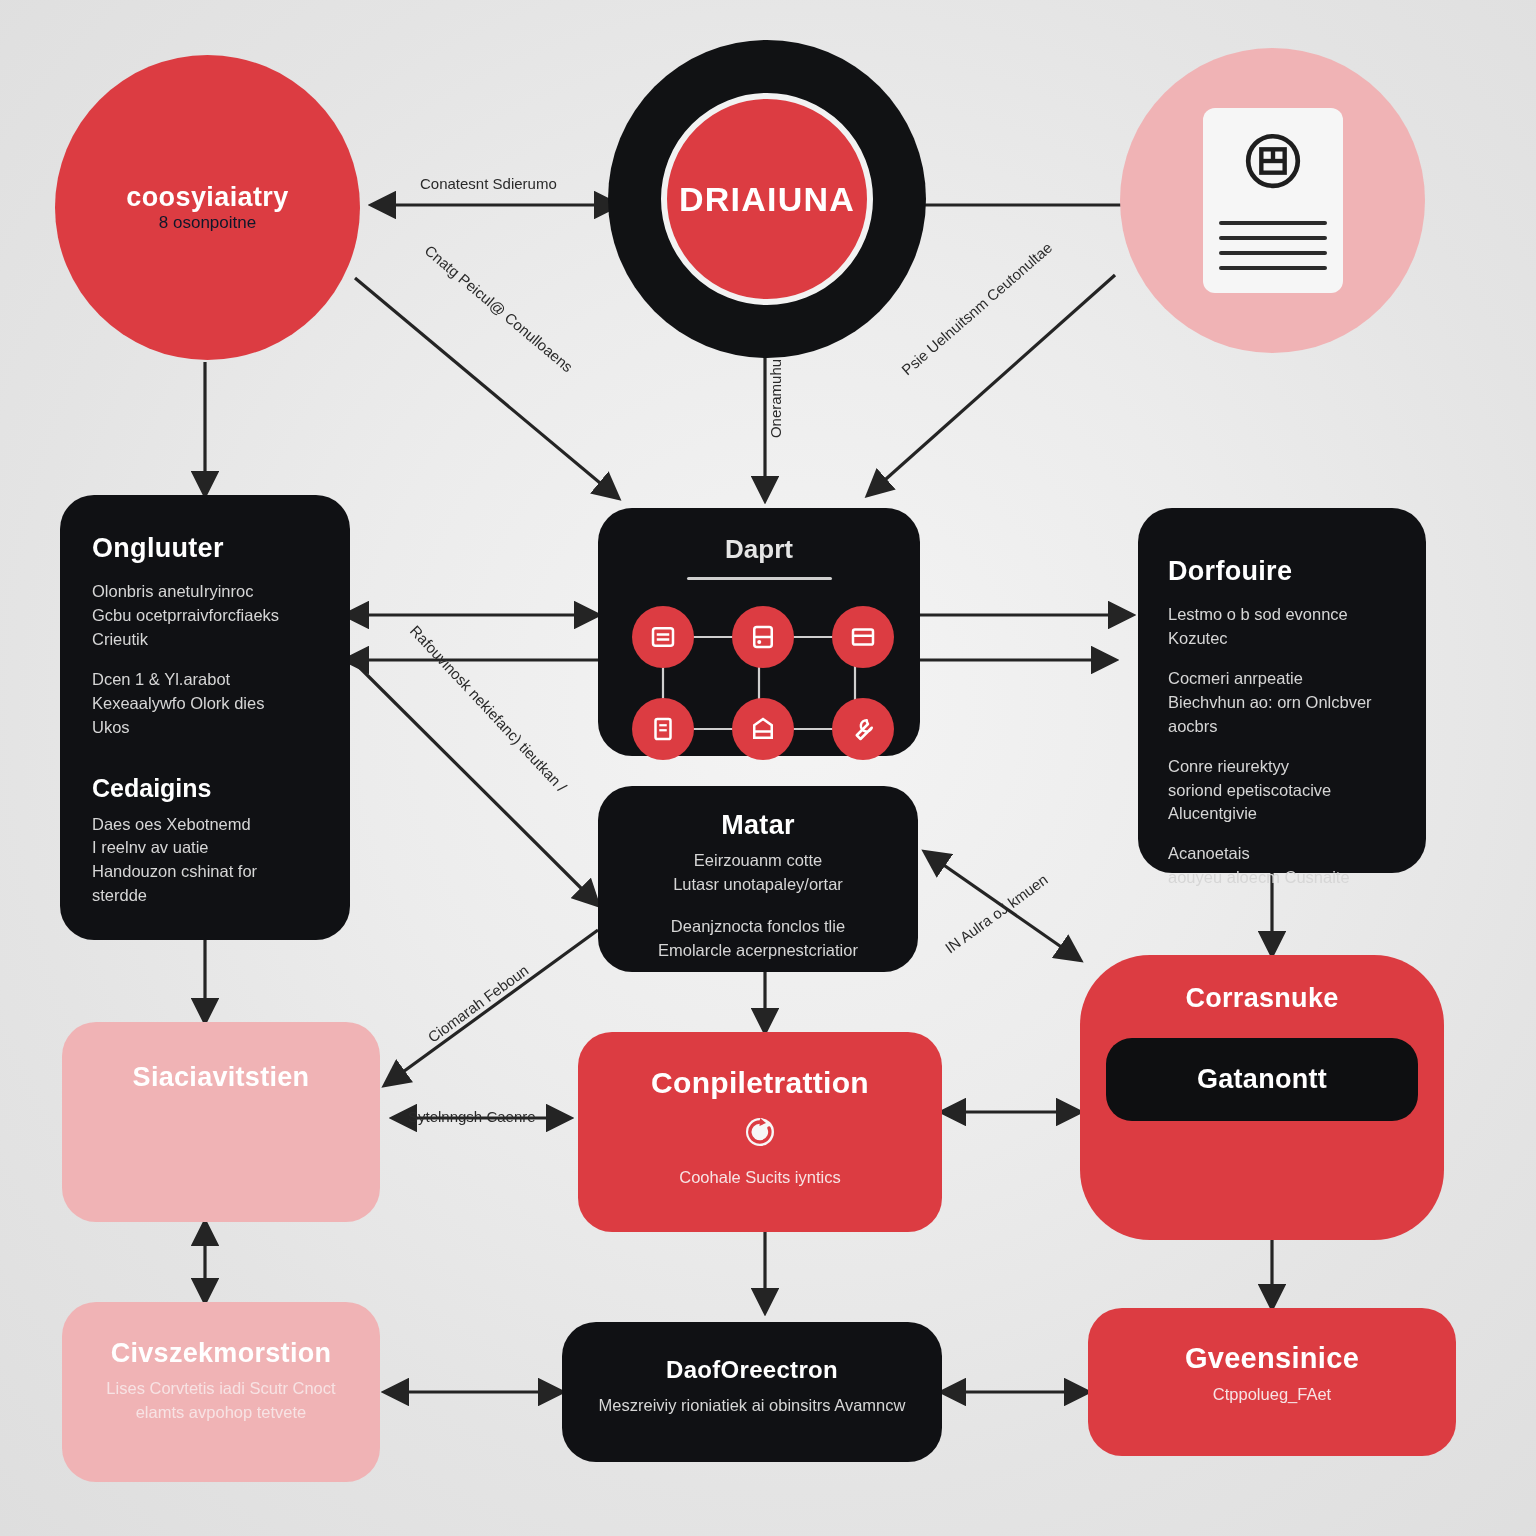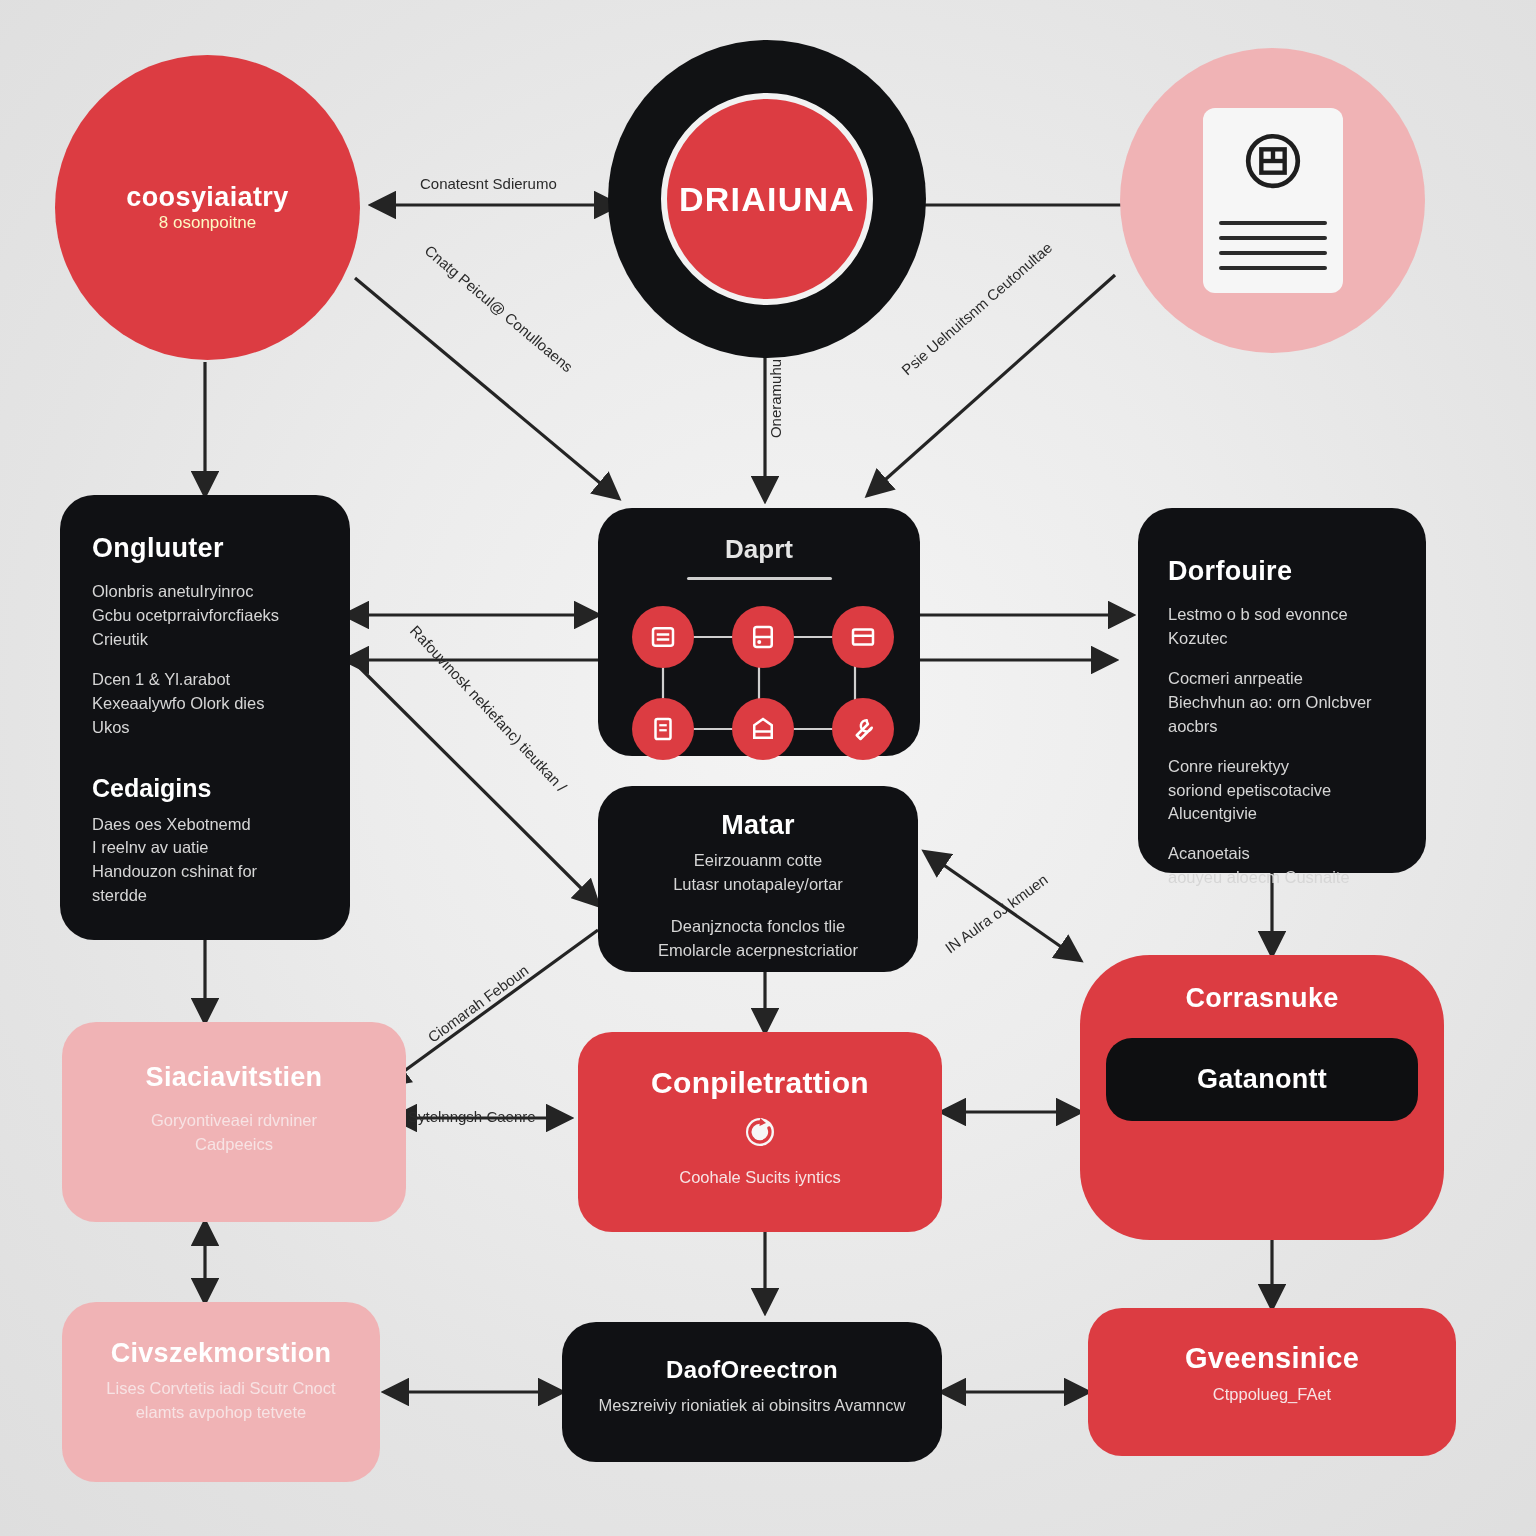--- a/index.html
+++ b/index.html
@@ -25,21 +25,21 @@
     align-items: center; justify-content: center;
     text-align: center;
   }
   .circle-red { background: #dc3c42; }
   .circle-pink { background: #f0b3b5; }
   .c-title {
     color: #ffffff; font-size: 27px; font-weight: 700;
     letter-spacing: .4px; line-height: 1.15;
   }
   .c-sub {
-    color: #fef9c3; font-size: 17px; font-weight: 400;
+    color: #0f172a; font-size: 17px; font-weight: 400;
   }
 
   
   .hub-outer {
     background: #111214; border-radius: 50%;
     display: flex; align-items: center; justify-content: center;
   }
   .hub-inner {
     background: #dc3c42; border-radius: 50%;
     border: 6px solid #f2f2f2;
@@ -313,24 +313,22 @@
   <div class="node card card-red" style="left:578px; top:1032px; width:364px; height:200px; padding:34px 30px; text-align:center;">
     <div class="card-title center" style="font-size:30px;">Conpiletrattion</div>
     <svg class="refresh" viewBox="0 0 40 40">
       <circle cx="20" cy="20" r="14" fill="#f7f7f7"></circle>
       <path d="M20 10 a10 10 0 1 0 9 6" fill="none" stroke="#dc3c42" stroke-width="3.4" stroke-linecap="round"></path>
       <path d="M20 6 L26 11 L19.5 14 Z" fill="#dc3c42"></path>
     </svg>
     <div class="p" style="margin-top:14px;">Coohale Sucits iyntics</div>
   </div>
 
-  <div class="node card card-pink" style="left:62px; top:1022px; width:344px; height:200px; padding:40px 30px; text-align:center;">
+  <div class="node card card-pink" style="left:62px; top:1022px; width:318px; height:200px; padding:40px 30px; text-align:center;">
     <div class="card-title center">Siaciavitstien</div>
-    <div class="p" style="white-space:pre-line;">Goryontiveaei rdvniner
-Cadpeeics</div>
   </div>
 
   <div class="node card card-pink" style="left:62px; top:1302px; width:318px; height:180px; padding:36px 24px; text-align:center;">
     <div class="card-title center">Civszekmorstion</div>
     <div class="p" style="white-space:pre-line; margin-top:8px;">Lises Corvtetis iadi  Scutr Cnoct
 elamts avpohop tetvete</div>
   </div>
 
   <div class="node card card-black" style="left:562px; top:1322px; width:380px; height:140px; padding:34px 26px; text-align:center;">
     <div class="card-title center" style="font-size:24px;">DaofOreectron</div>

